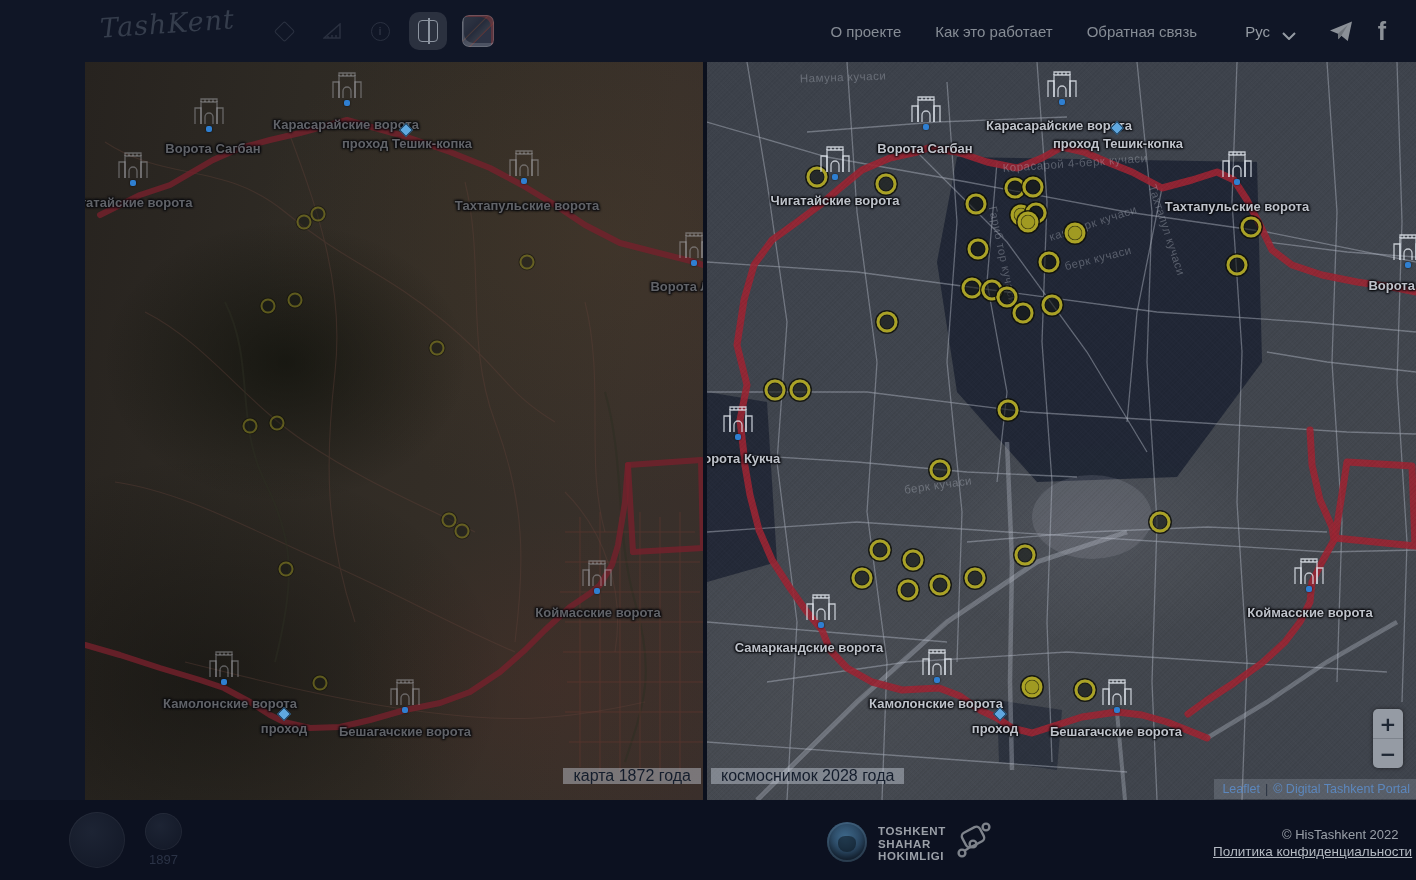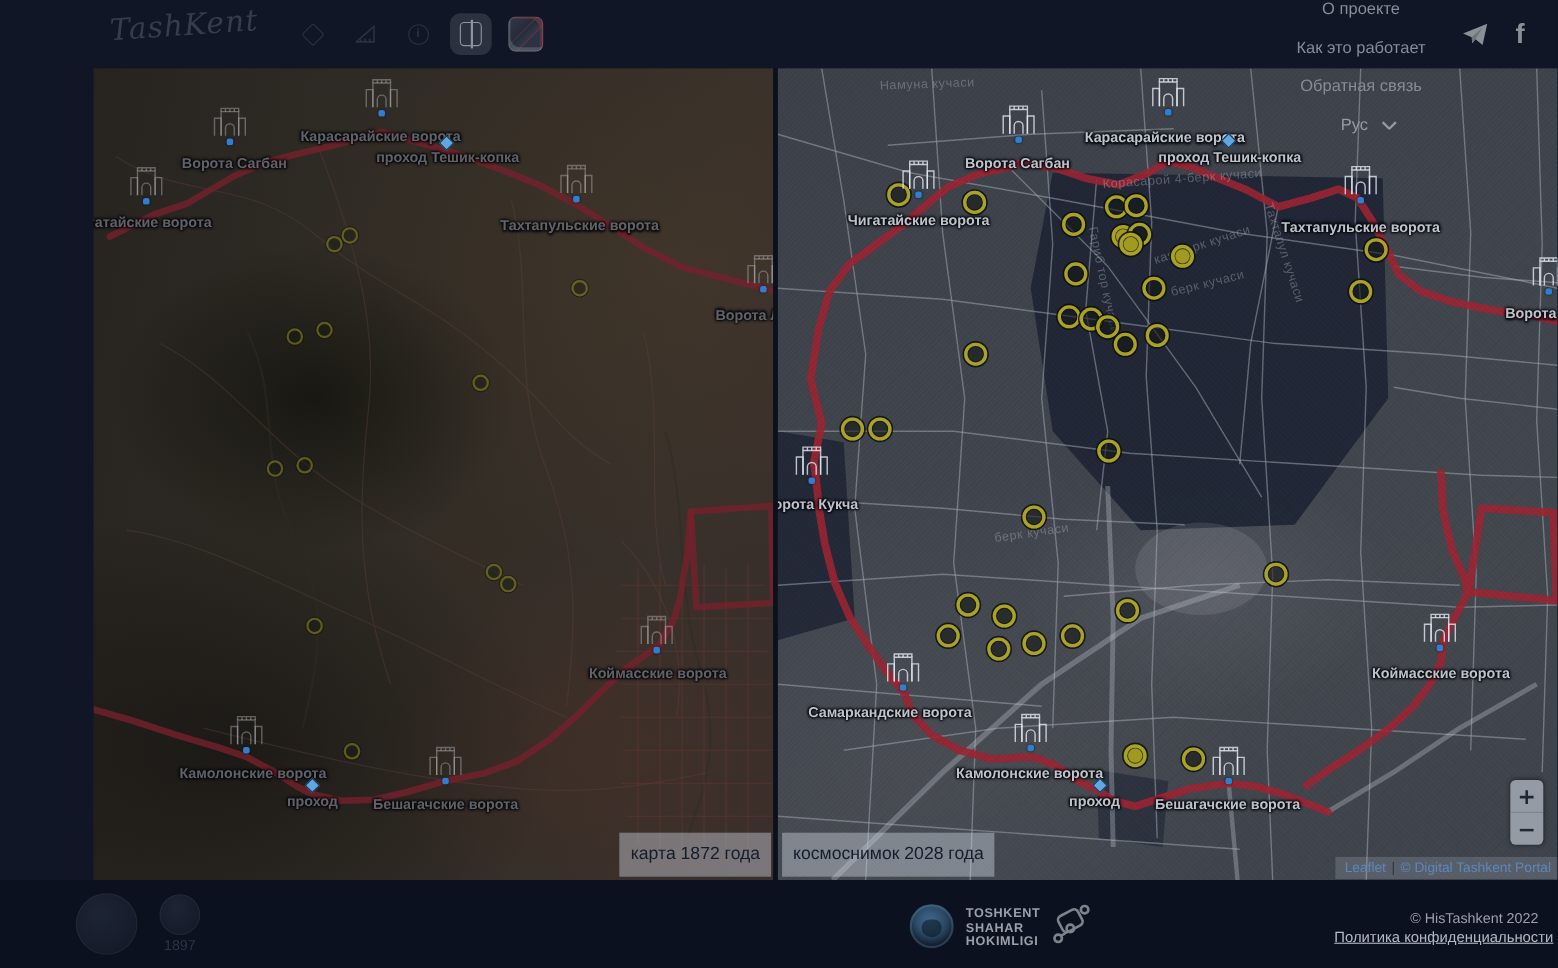--- a/index.html
+++ b/index.html
@@ -14,23 +14,23 @@
     align-items:center;justify-content:center;color:#5a6170;opacity:.35;cursor:pointer;}
   .toolbtn.active{background:rgba(255,255,255,.13);opacity:.9;color:#9aa2ae;}
   .ico-diamond{width:13px;height:13px;border:1.6px solid currentColor;transform:rotate(45deg);border-radius:2px;}
   .ico-info{width:17px;height:17px;border:1.6px solid currentColor;border-radius:50%;
     font-size:11px;font-weight:bold;display:flex;align-items:center;justify-content:center;}
   .ico-compare{width:18px;height:20px;border:1.7px solid currentColor;border-radius:4px;position:relative;}
   .ico-compare:before{content:"";position:absolute;left:50%;top:-3px;bottom:-3px;width:1.7px;background:currentColor;}
   .ico-mapstyle{width:32px;height:32px;border-radius:7px;opacity:.85;
     background:linear-gradient(135deg,#3a3f4c 0%,#2a3040 40%,#55403c 42%,#2a3040 44%,#3a3f4c 60%,#703a38 62%,#32384a 64%),#262c3c;
     box-shadow:inset 0 0 0 1px rgba(255,255,255,.18), inset 4px -6px 0 -2px rgba(200,205,215,.25), inset -6px 5px 0 -3px rgba(160,60,60,.5);}
-  #nav{position:absolute;right:120px;top:0;height:62px;display:flex;align-items:center;gap:18px;flex-direction:column;}
+  #nav{position:absolute;right:120px;top:0;height:62px;display:flex;align-items:center;gap:34px;}
   .navlink{color:#868c95;font-size:15px;cursor:pointer;white-space:nowrap;}
-  #lang{display:flex;align-items:center;gap:12px;margin-left:14px;color:#959ba3;font-size:15px;cursor:pointer;}
+  #lang{display:flex;align-items:flex-end;gap:12px;margin-left:14px;color:#959ba3;font-size:15px;cursor:pointer;}
   #social{position:absolute;right:30px;top:0;height:62px;display:flex;align-items:center;gap:24px;}
   #fb{font-size:25px;font-weight:bold;color:#8b9097;line-height:1;cursor:pointer;}
 
   
   .pane{position:absolute;top:62px;height:738px;overflow:hidden;}
   #pane-left{left:85px;width:618px;background:
       radial-gradient(260px 200px at 200px 300px, rgba(12,14,8,.65), rgba(0,0,0,0) 70%),
       radial-gradient(300px 240px at 470px 620px, rgba(78,46,38,.35), rgba(0,0,0,0) 70%),
       radial-gradient(400px 300px at 120px 620px, rgba(10,10,8,.5), rgba(0,0,0,0) 75%),
       radial-gradient(500px 380px at 520px 180px, rgba(84,66,44,.28), rgba(0,0,0,0) 70%),
@@ -58,21 +58,21 @@
     transform:translate(-50%,-50%) rotate(45deg);z-index:12;}
   .poi{position:absolute;width:15px;height:15px;border-radius:50%;border:3.5px solid #aaa226;
     background:rgba(18,22,16,.55);transform:translate(-50%,-50%);z-index:10;
     box-shadow:0 0 0 1.5px rgba(15,16,8,.85), inset 0 0 0 1px rgba(15,16,8,.6);cursor:pointer;}
   .poi.fill{background:#a09a22;}
   .poi.dim{width:11px;height:11px;border-width:2.5px;border-color:rgba(160,152,36,.5);
     background:rgba(18,22,16,.35);box-shadow:0 0 0 1px rgba(15,16,8,.5);}
   .street-lbl{position:absolute;transform:translate(-50%,-50%);white-space:nowrap;font-size:11.5px;
     color:rgba(178,184,194,.38);z-index:6;letter-spacing:.5px;}
 
-  .caption{position:absolute;bottom:3px;height:40px;display:flex;align-items:center;padding:0 10px;
+  .caption{position:absolute;bottom:16px;height:16px;display:flex;align-items:center;padding:0 10px;
     background:rgba(210,217,228,.42);color:#141d2c;font-size:16px;z-index:20;white-space:nowrap;}
   #cap-left{right:2px;}
   #cap-right{left:4px;}
 
   #attribution{position:absolute;right:0;bottom:1px;height:20px;display:flex;align-items:center;gap:5px;
     background:rgba(195,205,220,.20);padding:0 6px 0 8px;font-size:12.5px;z-index:20;}
   #attribution a{color:#5c87bd;text-decoration:none;cursor:pointer;}
   #attribution .sep{color:#2a3342;}
 
   #zoomctl{position:absolute;right:13px;bottom:32px;width:30px;background:#959ba4;border-radius:5px;

